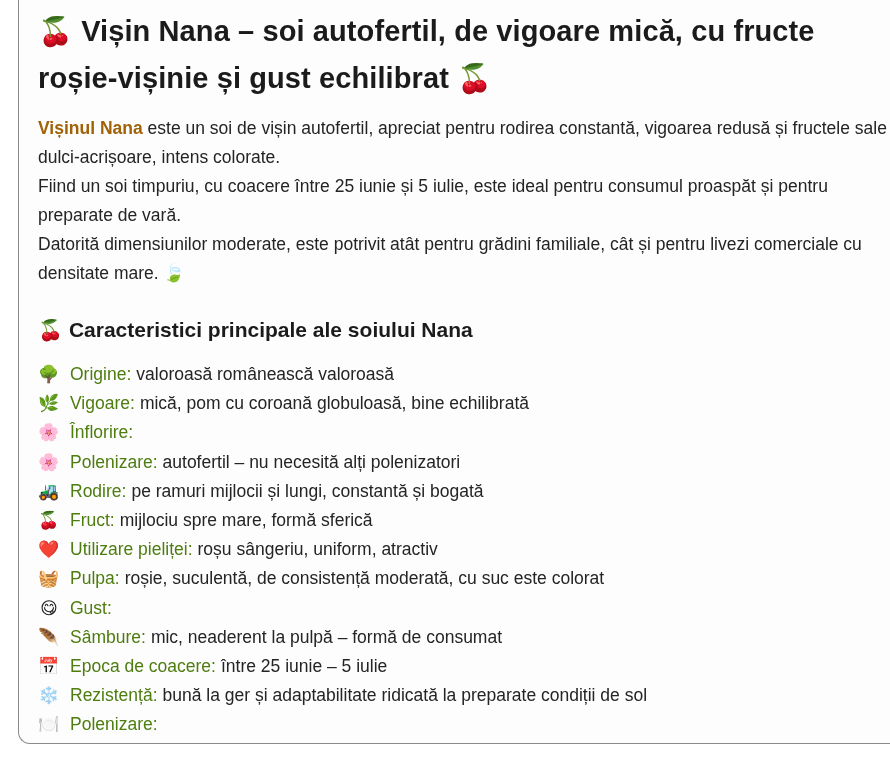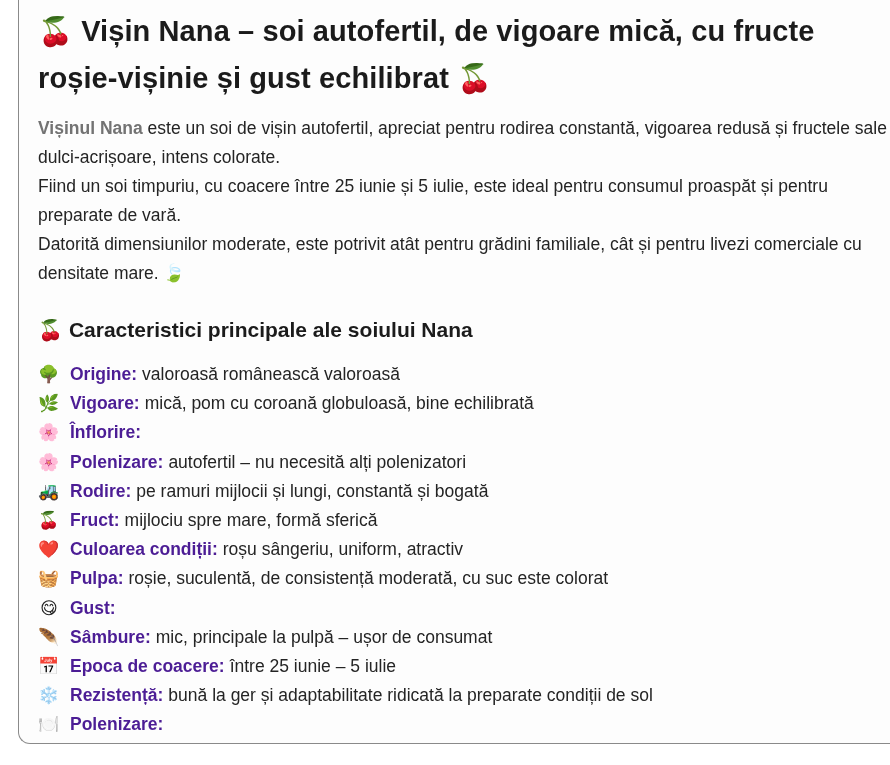--- a/index.html
+++ b/index.html
@@ -49,21 +49,21 @@
     font-style: normal;
   }
   h1 .emoji { font-size: 28px; }
   .intro {
     margin-top: 12px;
     font-size: 17.5px;
     line-height: 29px;
     color: #242424;
   }
   .intro p { margin: 0; }
-  .intro b { font-weight: bold; color: #737373; }
+  .intro b { font-weight: bold; color: #a16207; }
   h2 {
     margin: 26px 0 0 0;
     font-size: 21px;
     line-height: 32px;
     font-weight: bold;
     color: #1b1b1b;
   }
   h2 .emoji { font-size: 20px; margin-right: 6px; }
   ul.features {
     list-style: none;
@@ -77,21 +77,21 @@
     display: flex;
     align-items: center;
     white-space: nowrap;
   }
   ul.features li .emoji {
     width: 22px;
     font-size: 17px;
     margin-right: 10px;
     text-align: center;
   }
-  ul.features li b { font-weight: bold; color: #4c1d95; margin-right: 5px; }
+  ul.features li b { font-weight: normal; color: #4d7c0f; margin-right: 5px; }
 </style>
 </head>
 <body>
 
 <div class="card">
   <div class="content">
 
     <h1>
       <span class="emoji">🍒</span>
       <span>Vișin Nana – soi autofertil, de vigoare mică, cu fructe roșie-vișinie și gust echilibrat</span>
@@ -133,36 +133,36 @@
           <b>Rodire:</b>
           <span>pe ramuri mijlocii și lungi, constantă și bogată</span>
         </li>
         <li>
           <span class="emoji">🍒</span>
           <b>Fruct:</b>
           <span>mijlociu spre mare, formă sferică</span>
         </li>
         <li>
           <span class="emoji">❤️</span>
-          <b>Culoarea condiții:</b>
+          <b>Utilizare pieliței:</b>
           <span>roșu sângeriu, uniform, atractiv</span>
         </li>
         <li>
           <span class="emoji">🧺</span>
           <b>Pulpa:</b>
           <span>roșie, suculentă, de consistență moderată, cu suc este colorat</span>
         </li>
         <li>
           <span class="emoji">😋</span>
           <b>Gust:</b>
         </li>
         <li>
           <span class="emoji">🪶</span>
           <b>Sâmbure:</b>
-          <span>mic, principale la pulpă – ușor de consumat</span>
+          <span>mic, neaderent la pulpă – formă de consumat</span>
         </li>
         <li>
           <span class="emoji">📅</span>
           <b>Epoca de coacere:</b>
           <span>între 25 iunie – 5 iulie</span>
         </li>
         <li>
           <span class="emoji">❄️</span>
           <b>Rezistență:</b>
           <span>bună la ger și adaptabilitate ridicată la preparate condiții de sol</span>

